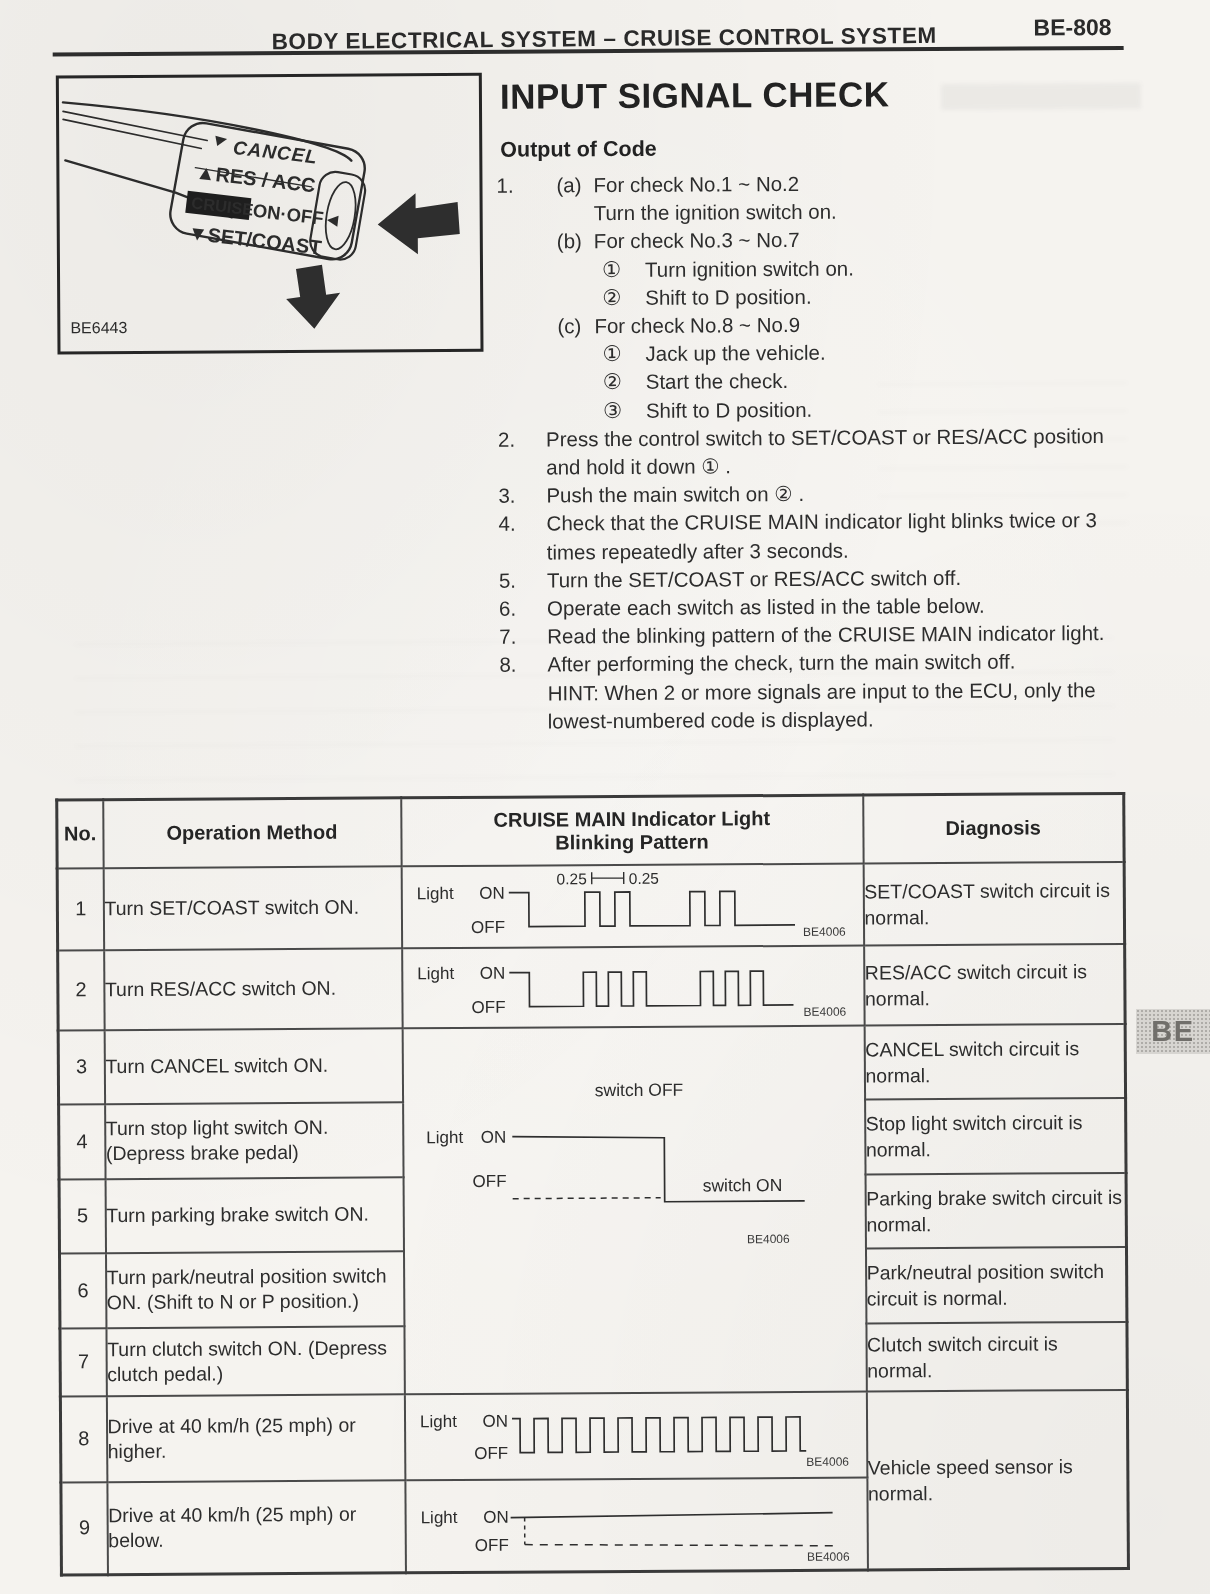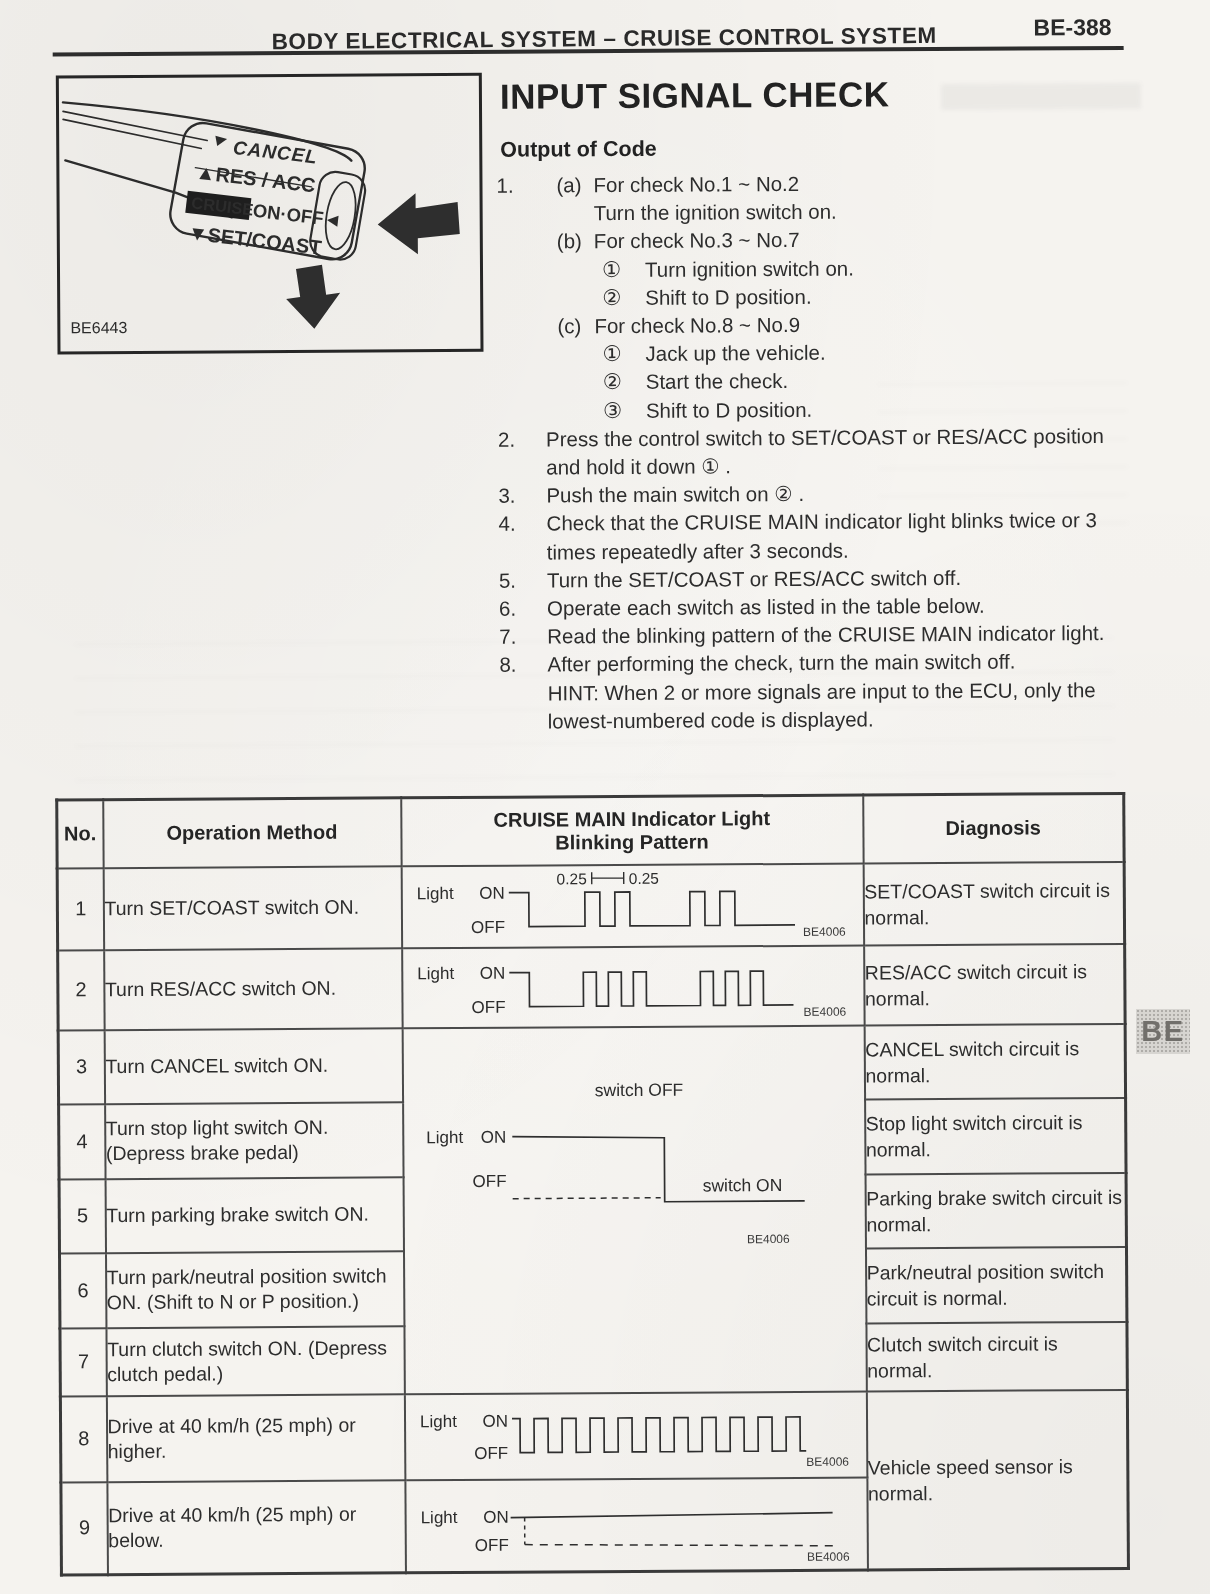--- a/index.html
+++ b/index.html
@@ -52,40 +52,40 @@
   td.op{font-size:19.5px;line-height:25px;padding:6px 10px 6px 13px;vertical-align:middle;color:#2d2d2d;}
   td.diag{font-size:19.5px;line-height:26px;padding:6px 8px 6px 13px;vertical-align:middle;color:#2d2d2d;}
   td.pat{vertical-align:top;}
   svg text{font-family:"Liberation Sans",sans-serif;fill:#2c2c2c;}
   svg .wl{font-size:17px;}
   svg .code{font-size:12px;fill:#3a3a3a;}
   svg .ann{font-size:15.5px;}
   svg .sw{font-size:17.5px;}
 
   
-  .be-tab{position:absolute;left:1136px;top:1009px;width:54px;height:45px;
+  .be-tab{position:absolute;left:1136px;top:1009px;width:74px;height:45px;
         background-color:#d7d5d1;
         background-image:radial-gradient(#aeaca8 1px, transparent 1.45px);
         background-size:4px 4px;
         display:flex;align-items:center;justify-content:center;
         font-size:29px;font-weight:bold;color:#716f6b;letter-spacing:1.5px;}
 </style>
 </head>
 <body>
 
 <div class="page">
 
   <div class="tilt">
 
     <div class="ghost g1"></div>
     <div class="ghost g2"></div>
     <div class="ghost g3"></div>
 
     <div class="hdr-title">BODY ELECTRICAL SYSTEM – CRUISE CONTROL SYSTEM</div>
-    <div class="hdr-page">BE-388</div>
+    <div class="hdr-page">BE-808</div>
     <div class="hdr-rule"></div>
 
     <div class="fig">
       <svg width="414" height="267" viewBox="0 0 414 267">
         <g fill="none" stroke="#2c2c2c" stroke-width="2.4" stroke-linecap="round">
           <path d="M4,24 Q110,34 195,52 T292,84"></path>
           <path d="M4,33 L148,63" stroke-width="1.6"></path>
           <path d="M4,41 L142,71" stroke-width="1.6"></path>
           <path d="M6,82 L116,115 Q150,128 172,140"></path>
           <rect x="116" y="58" width="184" height="112" rx="20" transform="rotate(10.5 208 114)"></rect>

